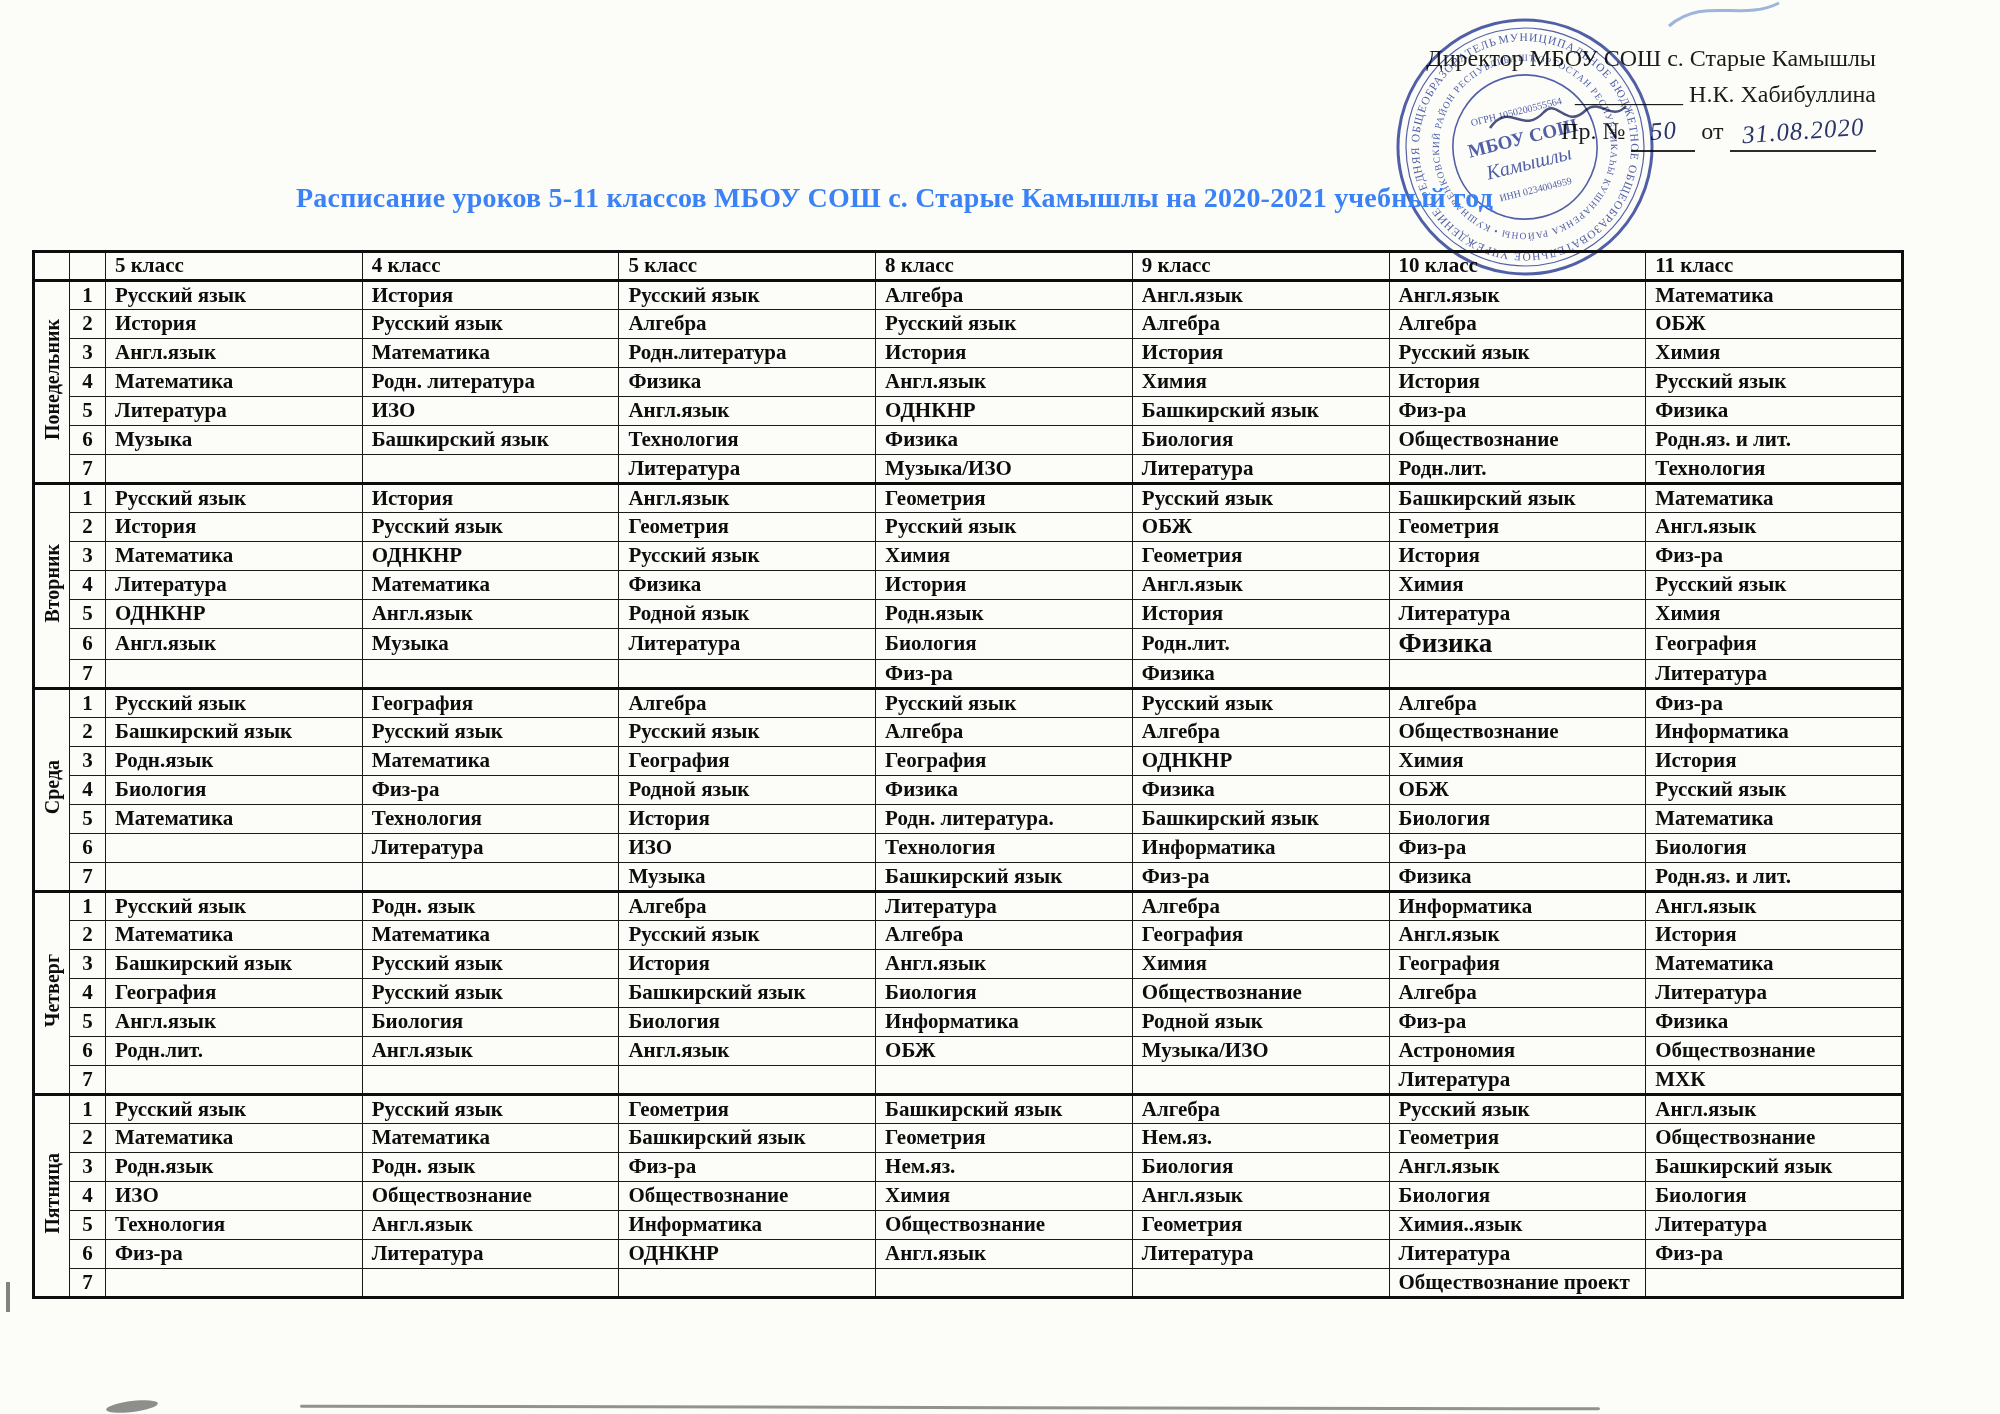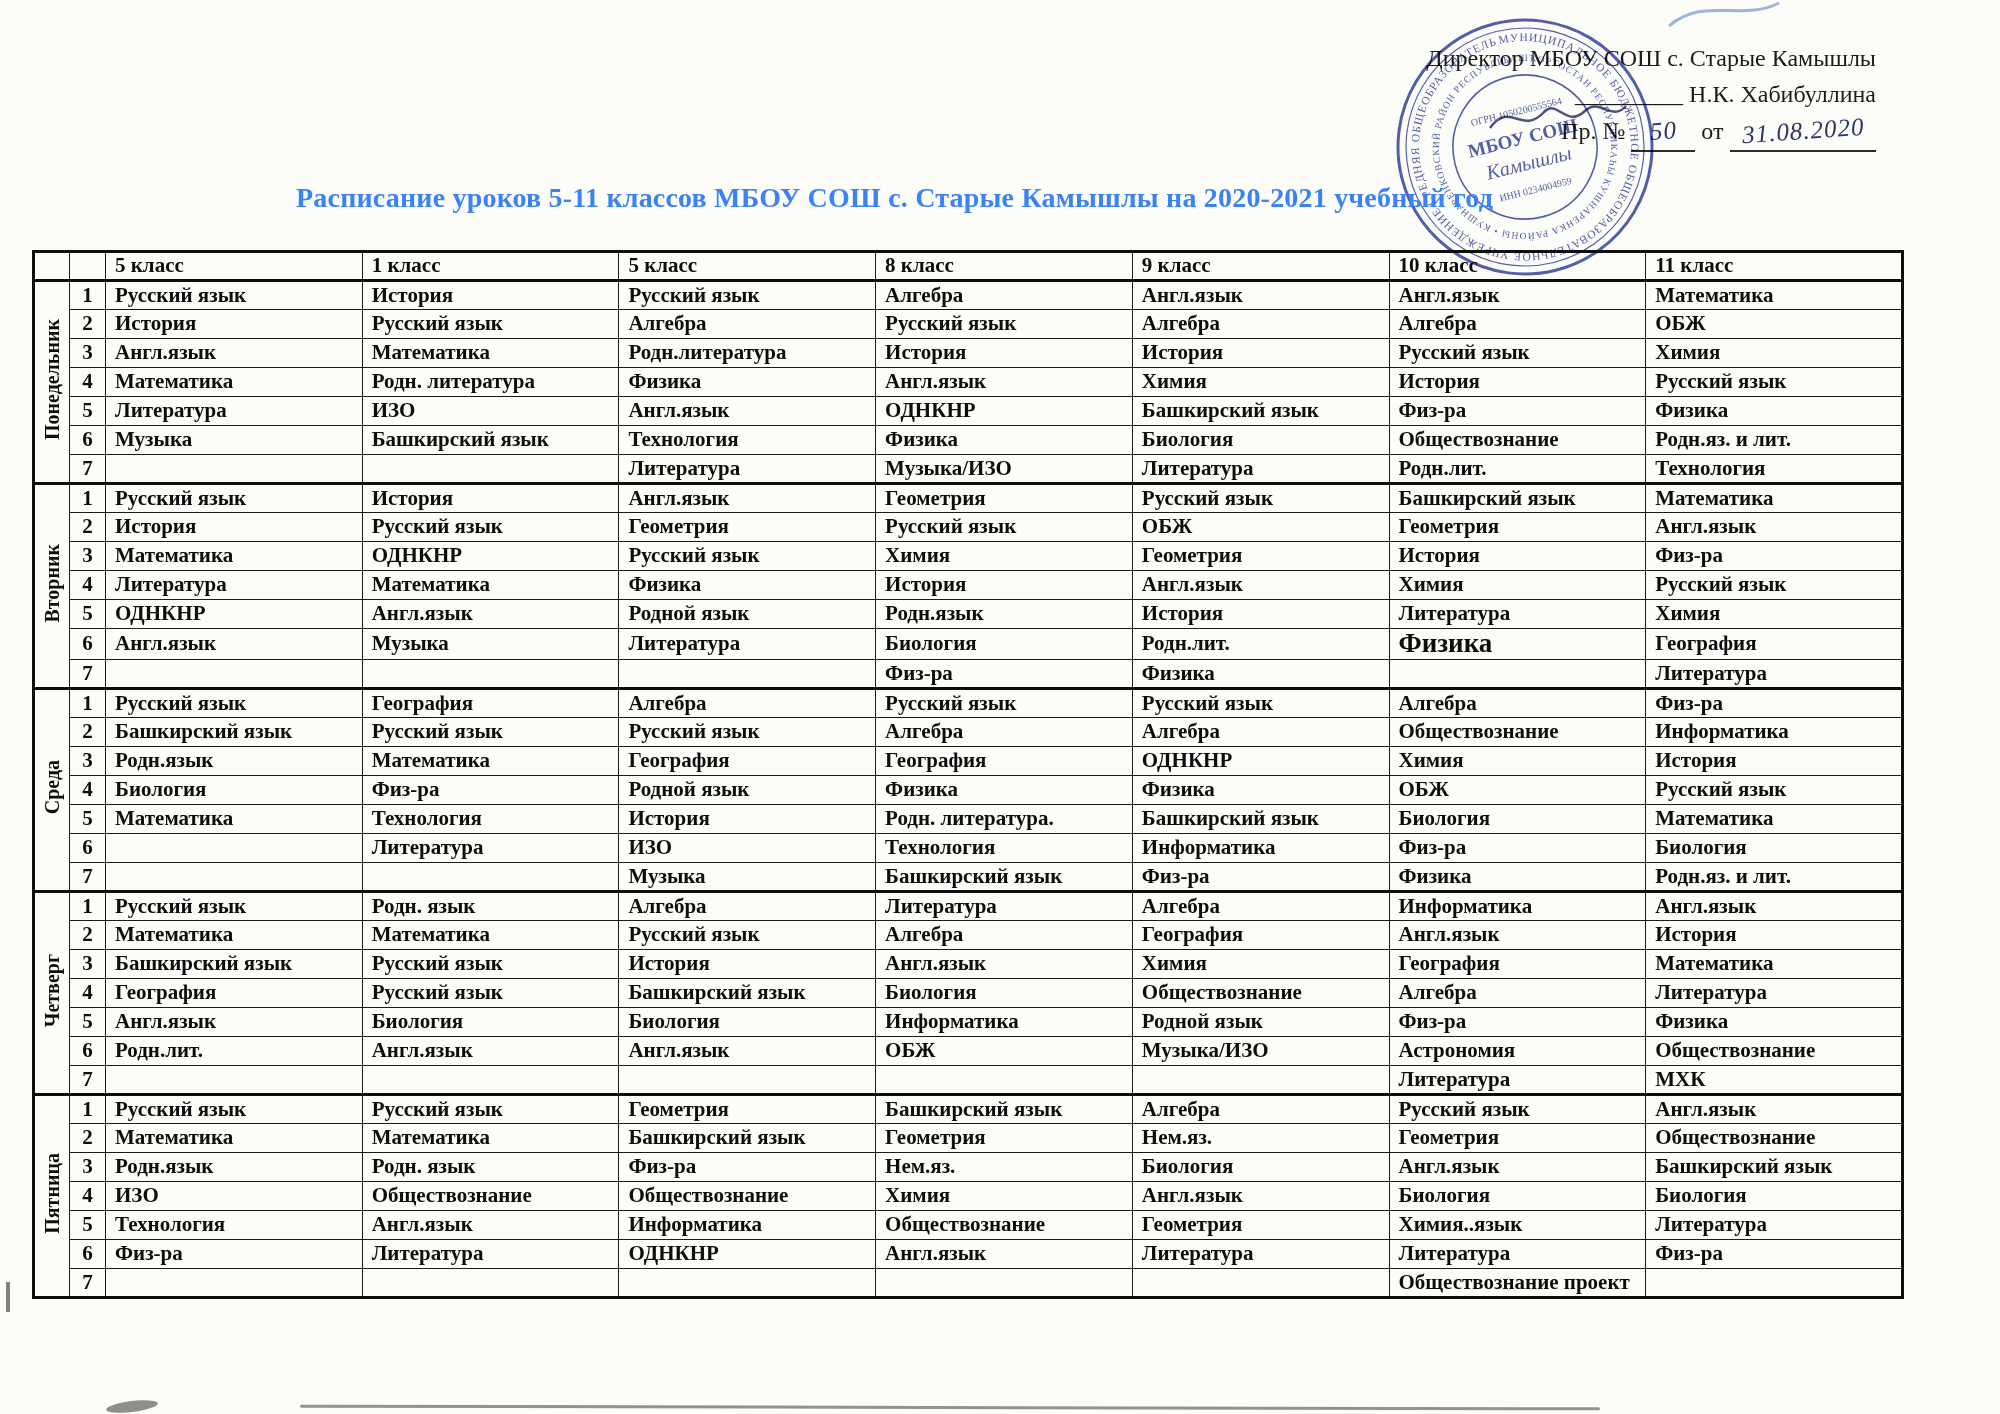--- a/index.html
+++ b/index.html
@@ -114,21 +114,21 @@
     <colgroup>
       <col class="day-col">
         <col class="num-col">
         <col span="7">
     </colgroup>
     <thead>
       <tr id="class-header-row">
         <th class="day-col"></th>
         <th class="num-col"></th>
       <th>5 класс</th>
-          <th>1 класс</th>
+          <th>4 класс</th>
           <th>5 класс</th>
           <th>8 класс</th>
           <th>9 класс</th>
           <th>10 класс</th>
           <th>11 класс</th>
         </tr>
     </thead>
     <tbody id="timetable-body">
         <tr class="day-start">
           <td rowspan="7" class="day-cell"><span class="day-text">Понедельник</span></td>

